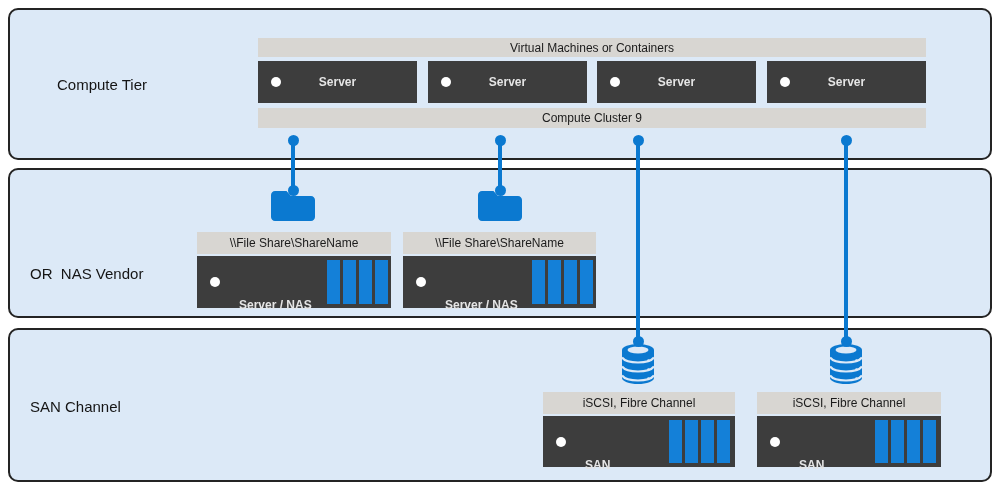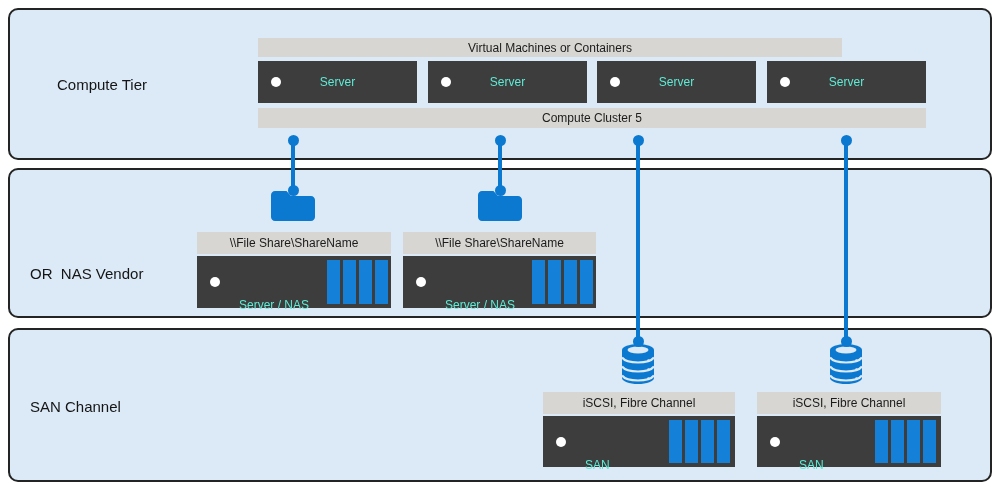--- a/index.html
+++ b/index.html
@@ -14,22 +14,22 @@
   .tier-label{
     position:absolute;left:30px;color:#151515;font-size:15px;line-height:19px;
     white-space:pre-wrap;z-index:3;
   }
   .band{
     position:absolute;background:#d8d6d2;color:#1b1b1b;font-size:12px;
     display:flex;align-items:center;justify-content:center;z-index:2;
     box-sizing:border-box;
   }
   .darkbox{
-    position:absolute;background:#3d3d3d;color:#5eead4;font-size:12px;
-    display:flex;align-items:center;z-index:2;box-sizing:border-box;
+    position:absolute;background:#3d3d3d;color:#e5e5e5;font-size:12px;
+    display:flex;align-items:center;z-index:2;box-sizing:border-box;font-weight:bold;
   }
   .led{
     position:absolute;left:13px;top:50%;margin-top:-5px;
     width:10px;height:10px;border-radius:50%;background:#ffffff;
   }
   .server-box{justify-content:center;}
   .unit-label{margin-left:42px;margin-top:46px;}
   .bars{position:absolute;top:4px;display:flex;gap:3px;}
   .bar{display:block;width:13px;height:100%;background:#1480d8;}
   .vline{position:absolute;width:4px;background:#0b79d0;z-index:5;}
@@ -47,21 +47,21 @@
   <div class="tier" style="top:8px;height:152px;"></div>
   <div class="tier" style="top:168px;height:150px;"></div>
   <div class="tier" style="top:328px;height:154px;"></div>
 
   <div class="tier-label" style="top:75px;margin-left:27px;">Compute Tier</div>
   <div class="tier-label" style="top:226px;">
     <div>OR  NAS Vendor</div>
   </div>
   <div class="tier-label" style="top:397px;">SAN Channel</div>
 
-  <div class="band" style="left:258px;top:38px;width:584px;height:19px;">
+  <div class="band" style="left:258px;top:38px;width:668px;height:19px;">
     <span>Virtual Machines or Containers</span>
   </div>
 
   <div class="darkbox server-box" style="left:258px;top:61px;width:159px;height:42px;">
     <span class="led"></span>
     <span>Server</span>
   </div>
   <div class="darkbox server-box" style="left:428px;top:61px;width:159px;height:42px;">
     <span class="led"></span>
     <span>Server</span>
@@ -69,21 +69,21 @@
   <div class="darkbox server-box" style="left:597px;top:61px;width:159px;height:42px;">
     <span class="led"></span>
     <span>Server</span>
   </div>
   <div class="darkbox server-box" style="left:767px;top:61px;width:159px;height:42px;">
     <span class="led"></span>
     <span>Server</span>
   </div>
 
   <div class="band" style="left:258px;top:108px;width:668px;height:20px;">
-    <span>Compute Cluster 5</span>
+    <span>Compute Cluster 9</span>
   </div>
 
   <div class="vline" style="left:291px;top:140px;height:50px;"></div>
   <div class="enddot" style="left:287.5px;top:134.5px;"></div>
   <div class="enddot" style="left:287.5px;top:184.5px;"></div>
 
   <div class="vline" style="left:498px;top:140px;height:50px;"></div>
   <div class="enddot" style="left:494.5px;top:134.5px;"></div>
   <div class="enddot" style="left:494.5px;top:184.5px;"></div>
 

